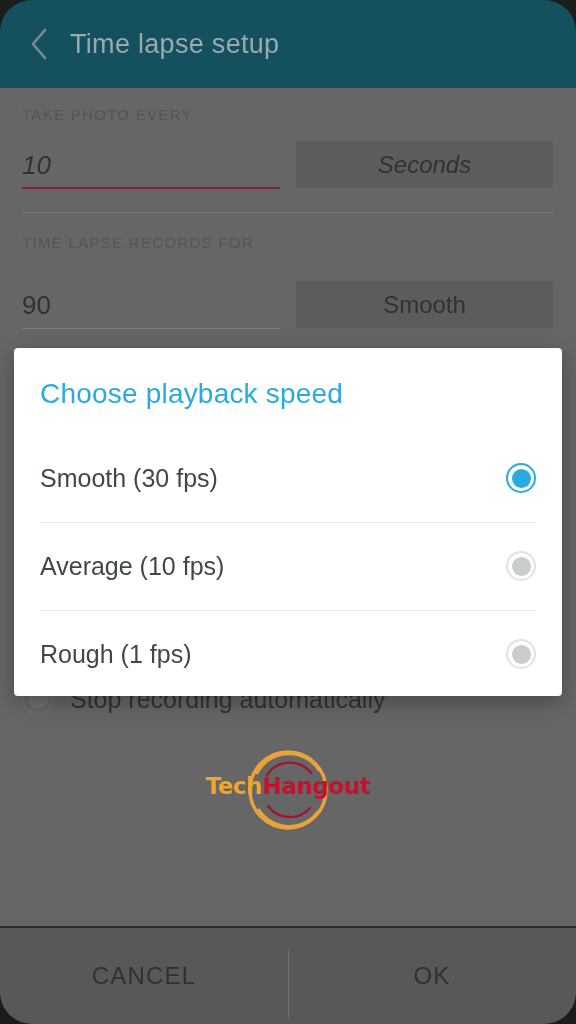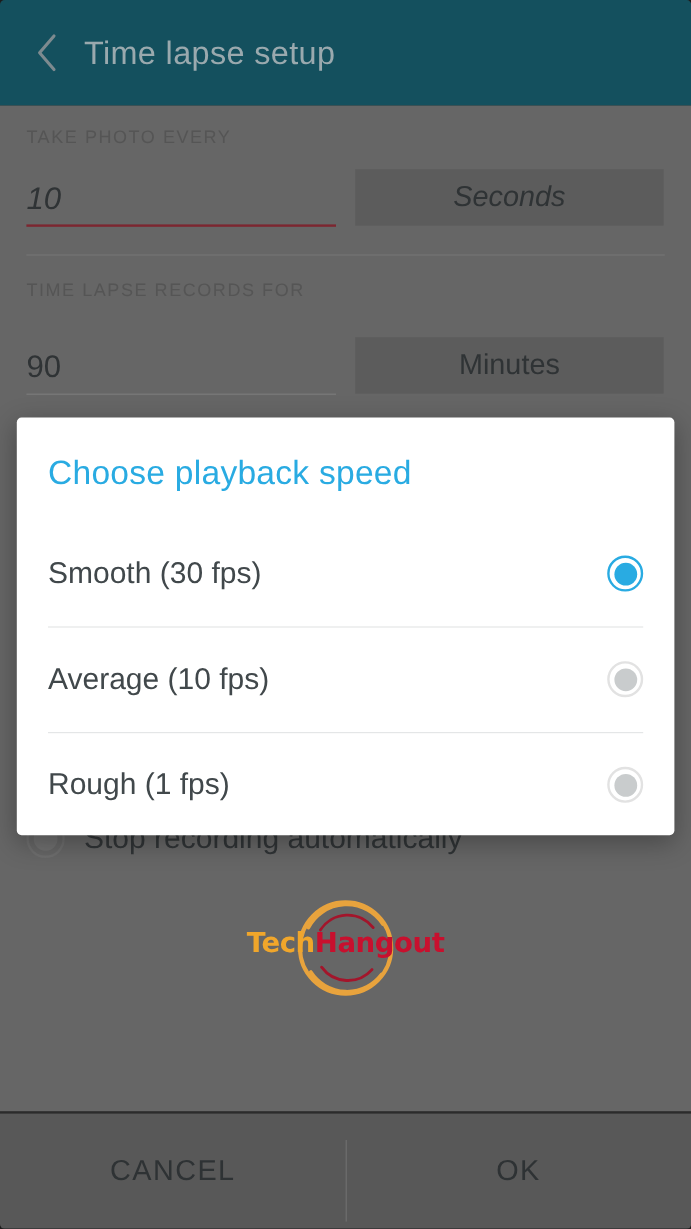--- a/index.html
+++ b/index.html
@@ -14,21 +14,21 @@
     font-family: "Liberation Sans", sans-serif;
     -webkit-font-smoothing: antialiased;
   }
 
   
   #screen {
     position: relative;
     width: 576px;
     height: 1024px;
     background: #2b2b2b;
-    border-radius: 4px;
+    border-radius: 32px;
     overflow: hidden;
   }
 
   
   #header {
     position: absolute;
     left: 0; top: 0;
     width: 576px;
     height: 88px;
     background: #14505e;
@@ -313,21 +313,21 @@
     <div class="hr-sep" style="top:124px;"></div>
 
     <div class="field-label" style="top:146px;">TIME LAPSE RECORDS FOR</div>
 
     <div class="value-row" style="top:193px;">
       <div class="num-field">
         <span class="num">90</span>
         <span class="underline plain"></span>
       </div>
       <div class="unit-btn">
-        <span>Minutes</span>
+        <span>Smooth</span>
       </div>
     </div>
 
     <div id="stop-row">
       <span class="radio-outer">
         <span class="radio-inner"></span>
       </span>
       <span class="stop-label">Stop recording automatically</span>
     </div>
 

